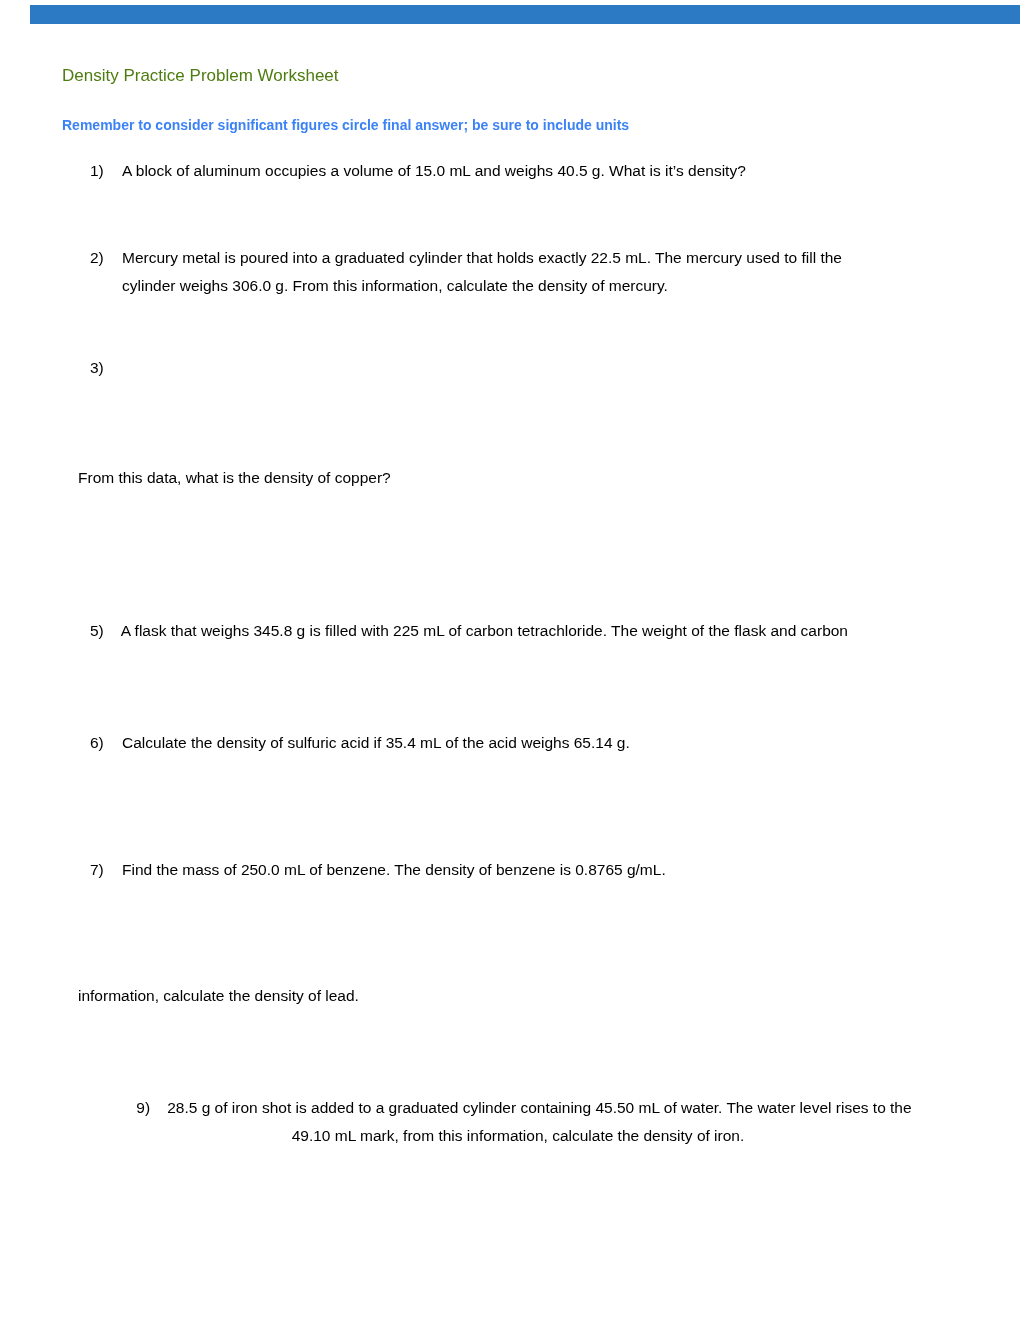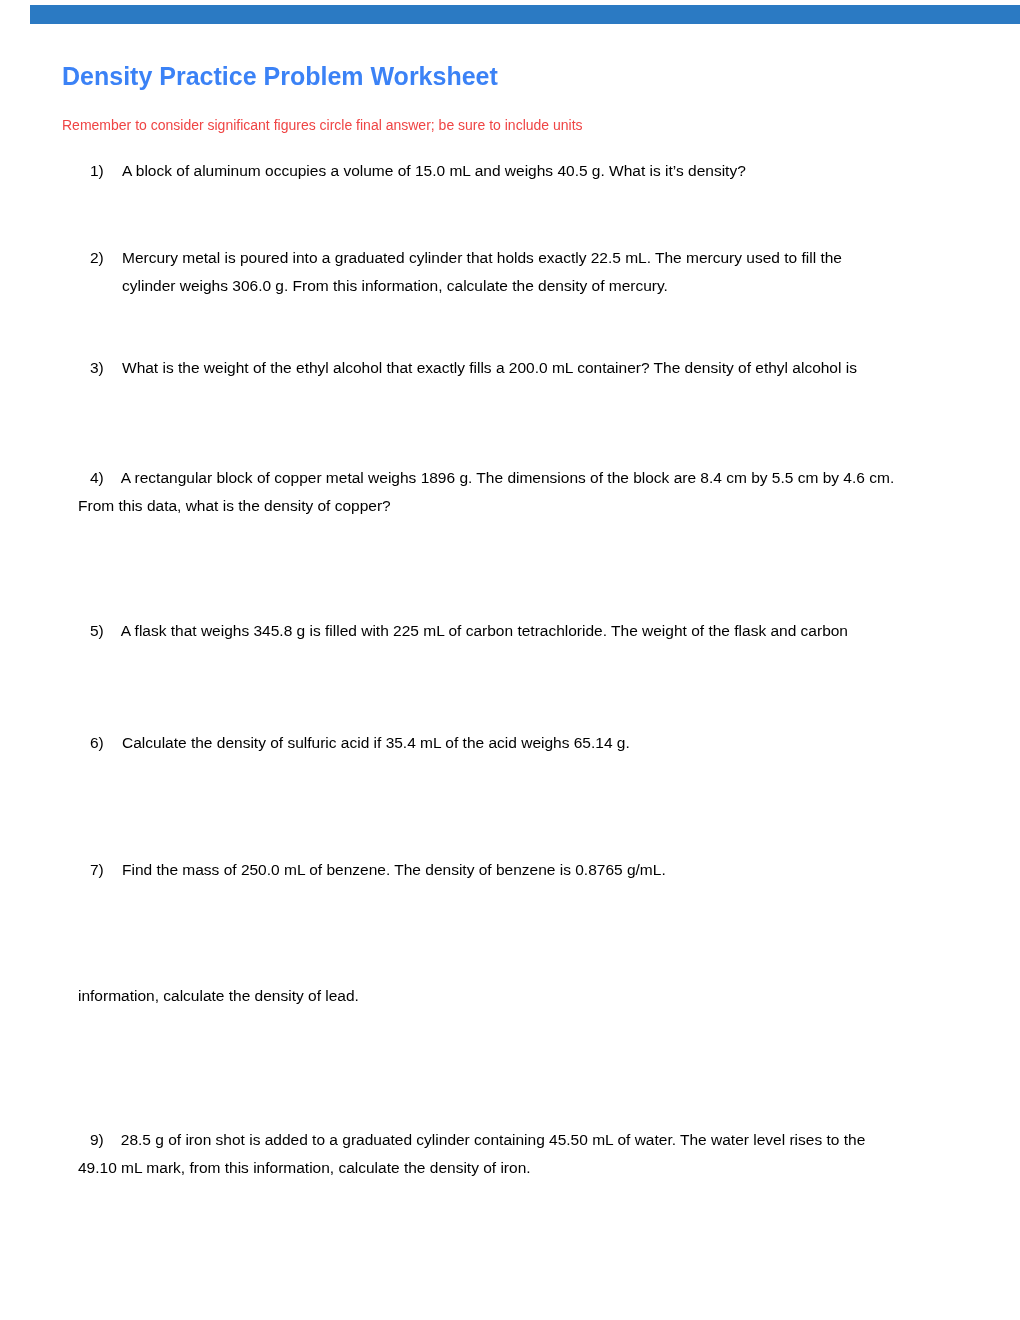--- a/index.html
+++ b/index.html
@@ -22,36 +22,36 @@
     left: 30px;
     right: 0;
     height: 19px;
     background: #2b7ac3;
   }
   .title {
     position: absolute;
     top: 59px;
     left: 62px;
     width: 896px;
-    font-size: 25px;
-    font-weight: bold;
+    font-size: 17px;
+    font-weight: normal;
     line-height: 34px;
     white-space: nowrap;
-    color: #3b82f6;
+    color: #4d7c0f;
   }
   .subtitle {
     position: absolute;
     top: 115px;
     left: 62px;
     width: 896px;
     font-size: 14px;
-    font-weight: normal;
+    font-weight: bold;
     line-height: 20px;
     white-space: nowrap;
-    color: #ef4444;
+    color: #3b82f6;
   }
   .problem {
     position: absolute;
     left: 62px;
     width: 896px;
     font-size: 15.5px;
     line-height: 28px;
     color: #000000;
   }
   .line { white-space: nowrap; }
@@ -64,21 +64,21 @@
   .p10 .l1 .num { margin-right: 6px; }
 
   .pos-1  { top: 157px; }
   .pos-2  { top: 244px; }
   .pos-3  { top: 354px; }
   .pos-4  { top: 464px; }
   .pos-5  { top: 617px; }
   .pos-6  { top: 729px; }
   .pos-7  { top: 856px; }
   .pos-8  { top: 982px; }
-  .pos-9  { top: 1126px; }
+  .pos-9  { top: 1094px; text-align: center; }
   .pos-10 { top: 1204px; }
 </style>
 </head>
 <body>
 
 <div class="page">
 
   <div class="top-bar" style="background: rgb(43, 122, 195);"></div>
 
   <div class="title">Density Practice Problem Worksheet</div>
@@ -88,25 +88,24 @@
   <div class="problem hanging pos-1">
     <div class="line l1"><span class="num">1)</span><span class="txt">A block of aluminum occupies a volume of 15.0 mL and weighs 40.5 g. What is it’s density?</span></div>
   </div>
 
   <div class="problem hanging pos-2">
     <div class="line l1"><span class="num">2)</span><span class="txt">Mercury metal is poured into a graduated cylinder that holds exactly 22.5 mL. The mercury used to fill the</span></div>
     <div class="line l2">cylinder weighs 306.0 g. From this information, calculate the density of mercury.</div>
   </div>
 
   <div class="problem hanging pos-3">
-    <div class="line l1"><span class="num">3)</span><span class="txt">What is the weight of the ethyl alcohol that exactly fills a 200.0 mL container? The density of ethyl alcohol is</span></div>
+    <div class="line l1"><span class="num">3)</span></div>
   </div>
 
   <div class="problem flush pos-4">
-    <div class="line l1"><span class="num">4)</span><span class="txt">A rectangular block of copper metal weighs 1896 g. The dimensions of the block are 8.4 cm by 5.5 cm by 4.6 cm.</span></div>
     <div class="line l2">From this data, what is the density of copper?</div>
   </div>
 
   <div class="problem flush pos-5">
     <div class="line l1"><span class="num">5)</span><span class="txt">A flask that weighs 345.8 g is filled with 225 mL of carbon tetrachloride. The weight of the flask and carbon</span></div>
   </div>
 
   <div class="problem hanging pos-6">
     <div class="line l1"><span class="num">6)</span><span class="txt">Calculate the density of sulfuric acid if 35.4 mL of the acid weighs 65.14 g.</span></div>
   </div>

